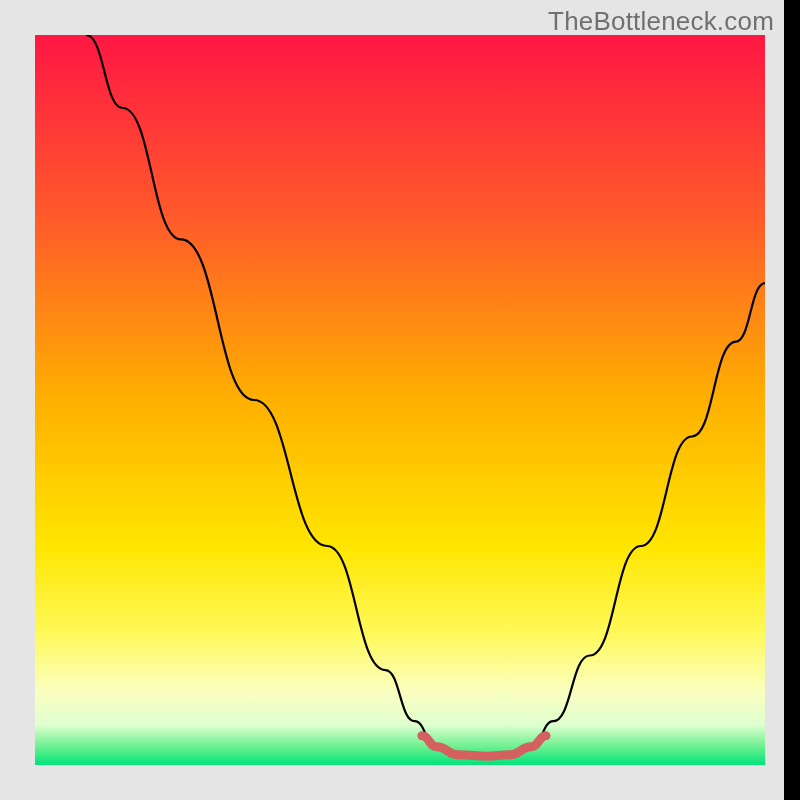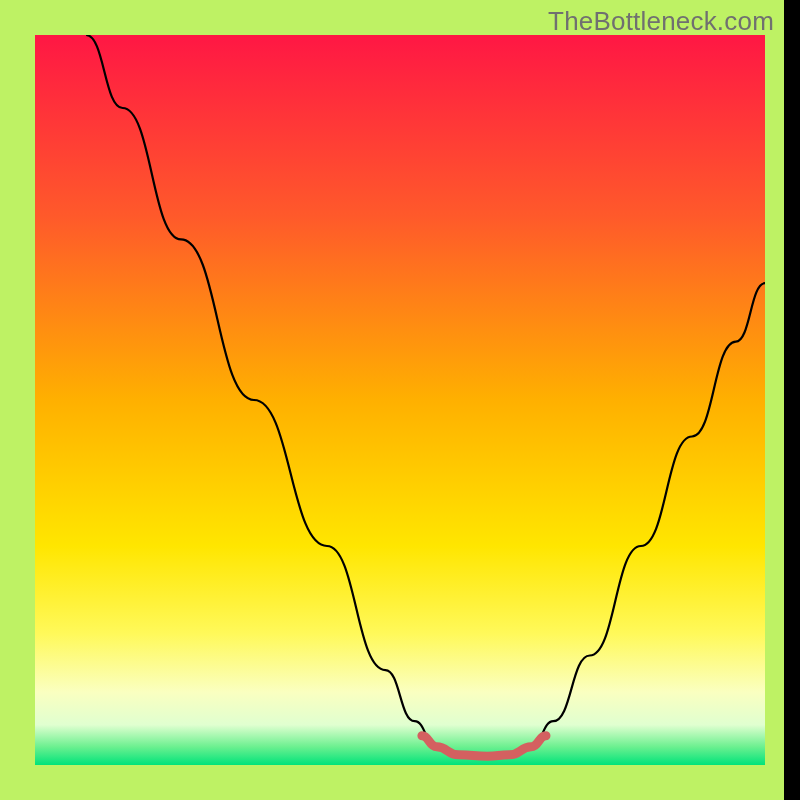--- a/index.html
+++ b/index.html
@@ -8,21 +8,21 @@
     width: 800px;
     height: 800px;
     background: #000;
     overflow: hidden;
     font-family: Arial, Helvetica, sans-serif;
   }
   .frame {
     position: relative;
     width: 784px;
     height: 800px;
-    background: #bef264;
+    background: #e5e5e5;
   }
   .watermark {
     position: absolute;
     top: 6px;
     right: 10px;
     color: #707070;
     font-size: 26px;
     font-weight: 500;
     letter-spacing: 0.2px;
     z-index: 5;

